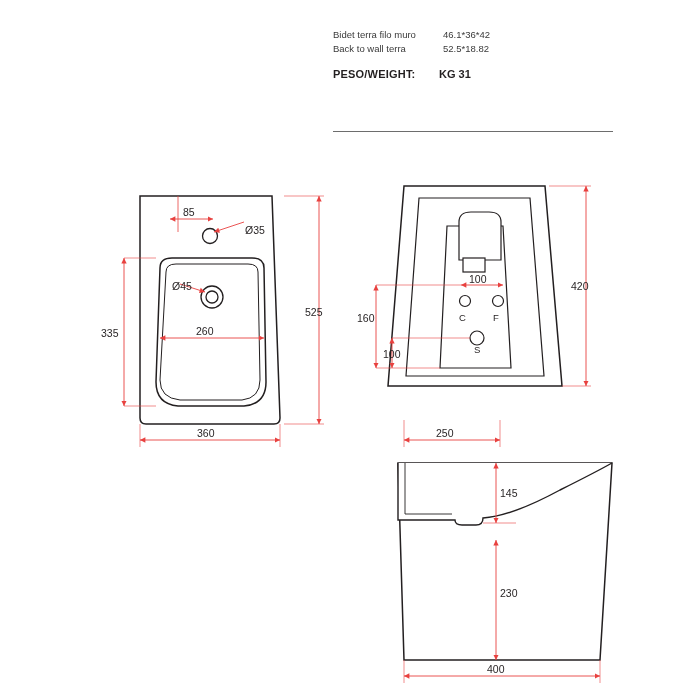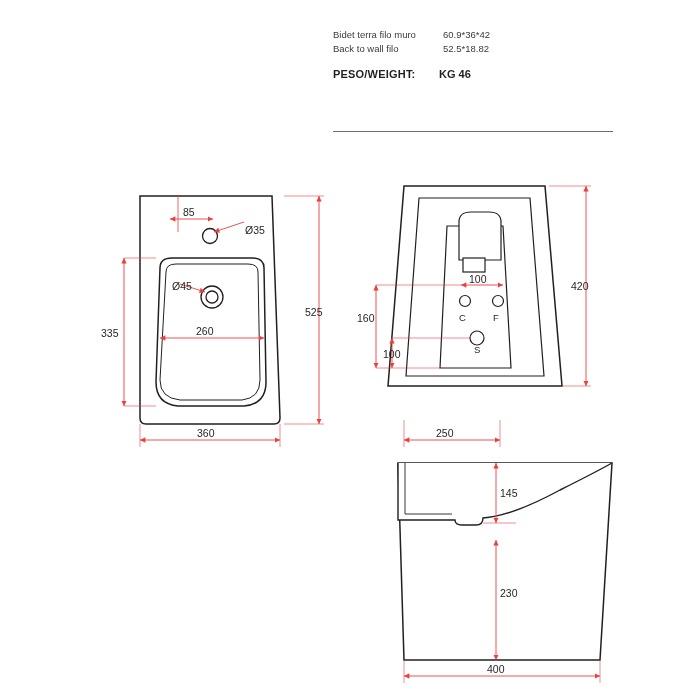--- a/index.html
+++ b/index.html
@@ -75,29 +75,29 @@
   }
 </style>
 </head>
 <body>
 
 <div id="sheet">
 
   <div class="header">
     <div class="subline">
       <span class="name">Bidet terra filo muro</span>
-      <span class="dim">60.9*36*42</span>
+      <span class="dim">46.1*36*42</span>
     </div>
     <div class="subline">
-      <span class="name">Back to wall filo</span>
+      <span class="name">Back to wall terra</span>
       <span class="dim">52.5*18.82</span>
     </div>
     <div class="weight">
       <span class="lbl">PESO/WEIGHT:</span>
-      <span>KG 46</span>
+      <span>KG 31</span>
     </div>
   </div>
   <div class="rule"></div>
 
   <svg width="700" height="700" viewBox="0 0 700 700" style="position:absolute;left:0;top:0;">
 
     <defs>
       <marker id="arr" markerWidth="7" markerHeight="7" refX="6" refY="3" orient="auto">
         <path d="M0,0 L6,3 L0,6 z" fill="#e8413f"></path>
       </marker>

